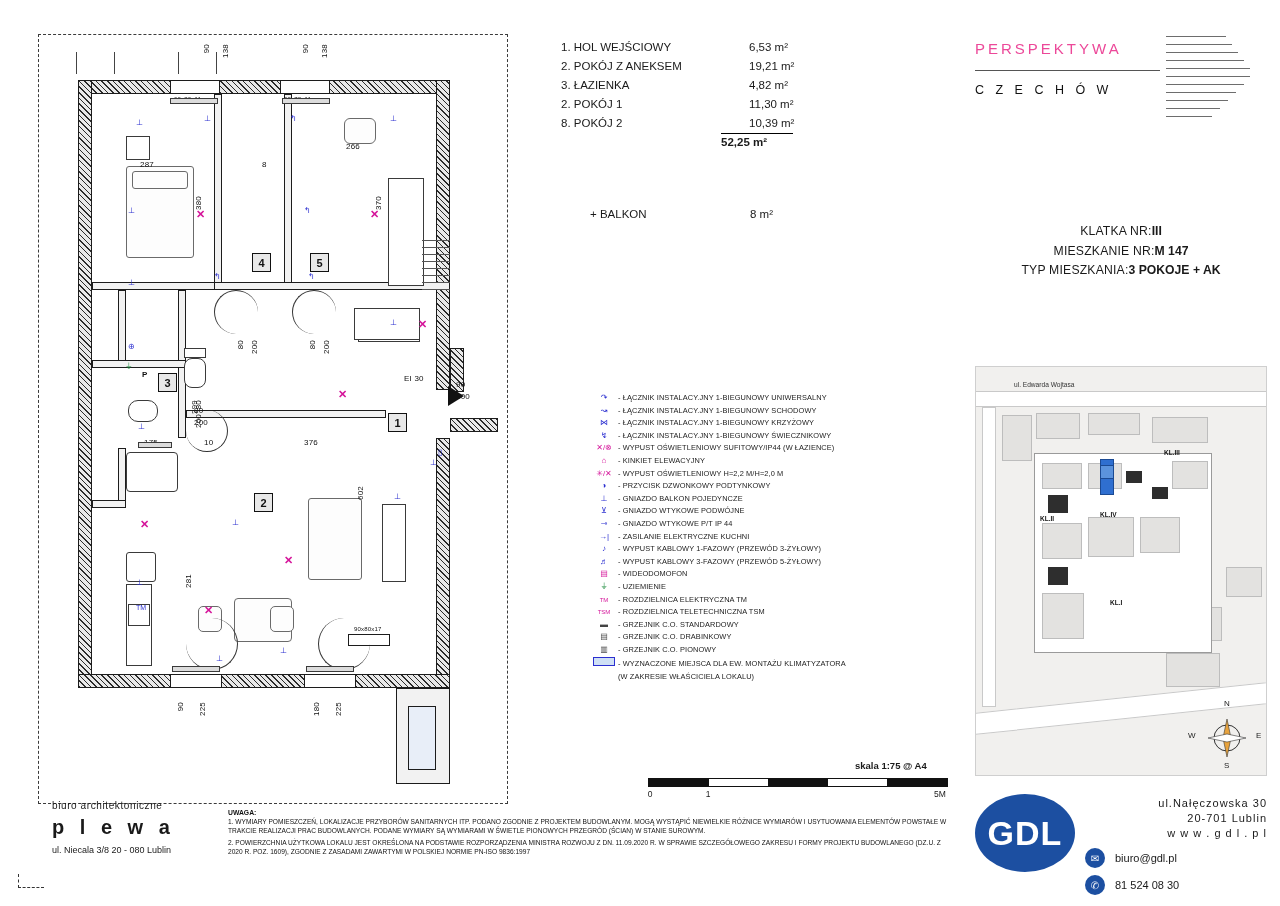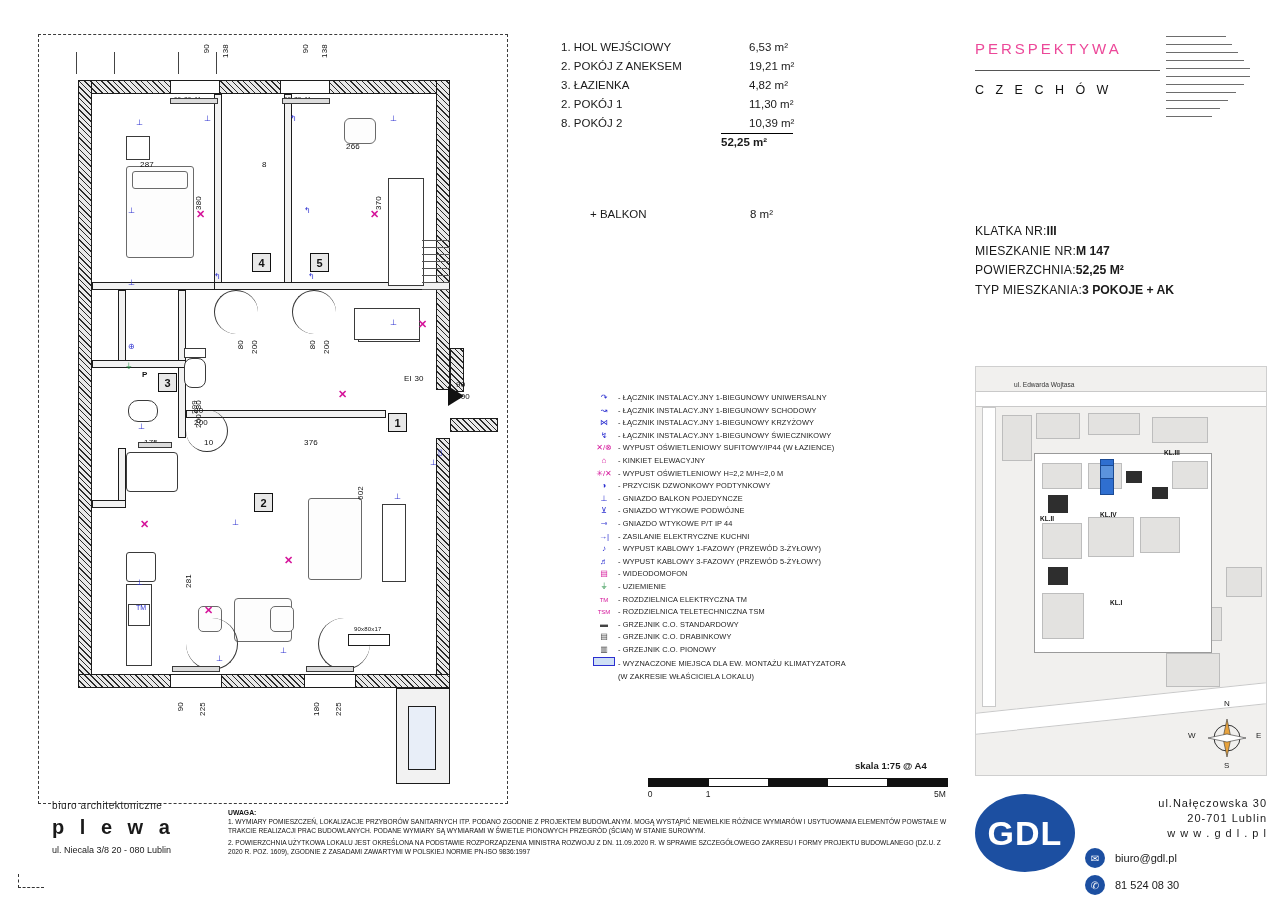--- a/index.html
+++ b/index.html
@@ -80,21 +80,21 @@
 
   
   .brand { position:absolute; left:975px; top:40px; width:290px; }
   .brand .p1 { font-size:15px; letter-spacing:3px; color:#ec4899; }
   .brand .rule { width:185px; height:1px; background:#555; margin:13px 0 12px; }
   .brand .p2 { font-size:12.5px; letter-spacing:4px; color:#111; }
   .logo-lines { position:absolute; right:14px; top:-8px; width:85px; height:95px; }
   .logo-lines i { position:absolute; left:0; height:1.2px; background:#6d6d6d; display:block; }
 
   .meta { position:absolute; left:975px; top:222px; width:292px; font-size:12.2px; }
-  .meta .mrow { display:flex; justify-content:flex-start; line-height:19.5px; }
+  .meta .mrow { display:flex; justify-content:center; line-height:19.5px; }
   .meta .k { letter-spacing:.2px; }
   .meta .v { font-weight:bold; }
 
   .sitemap {
     position:absolute; left:975px; top:366px; width:292px; height:410px;
     background:#f1f0ee; border:1px solid #cfcfcf; overflow:hidden;
   }
   .sm-road { position:absolute; background:#ffffff; border:1px solid #c9c9c9; }
   .sm-blk { position:absolute; background:#ffffff; border:1px solid #9a9a9a; }
   .sm-grey { position:absolute; background:#e3e2e0; border:1px solid #bdbdbd; }
@@ -449,24 +449,20 @@
   <div class="meta">
     <div class="mrow">
         <span class="k">KLATKA NR:</span>
         <span class="v">III</span>
       </div>
     <div class="mrow">
         <span class="k">MIESZKANIE NR:</span>
         <span class="v">M 147</span>
       </div>
     <div class="mrow">
-        <span class="k">POWIERZCHNIA:</span>
-        <span class="v">52,25 M²</span>
-      </div>
-    <div class="mrow">
         <span class="k">TYP MIESZKANIA:</span>
         <span class="v">3 POKOJE + AK</span>
       </div>
   </div>
 
   <div class="sitemap">
 
     <div class="sm-road" style="left:-6px;top:24px;width:310px;height:16px;"></div>
     <div class="sm-txt" style="left:38px;top:14px;">ul. Edwarda Wojtasa</div>
     <div class="sm-road" style="left:-10px;top:330px;width:320px;height:22px;transform:rotate(-6deg);"></div>

